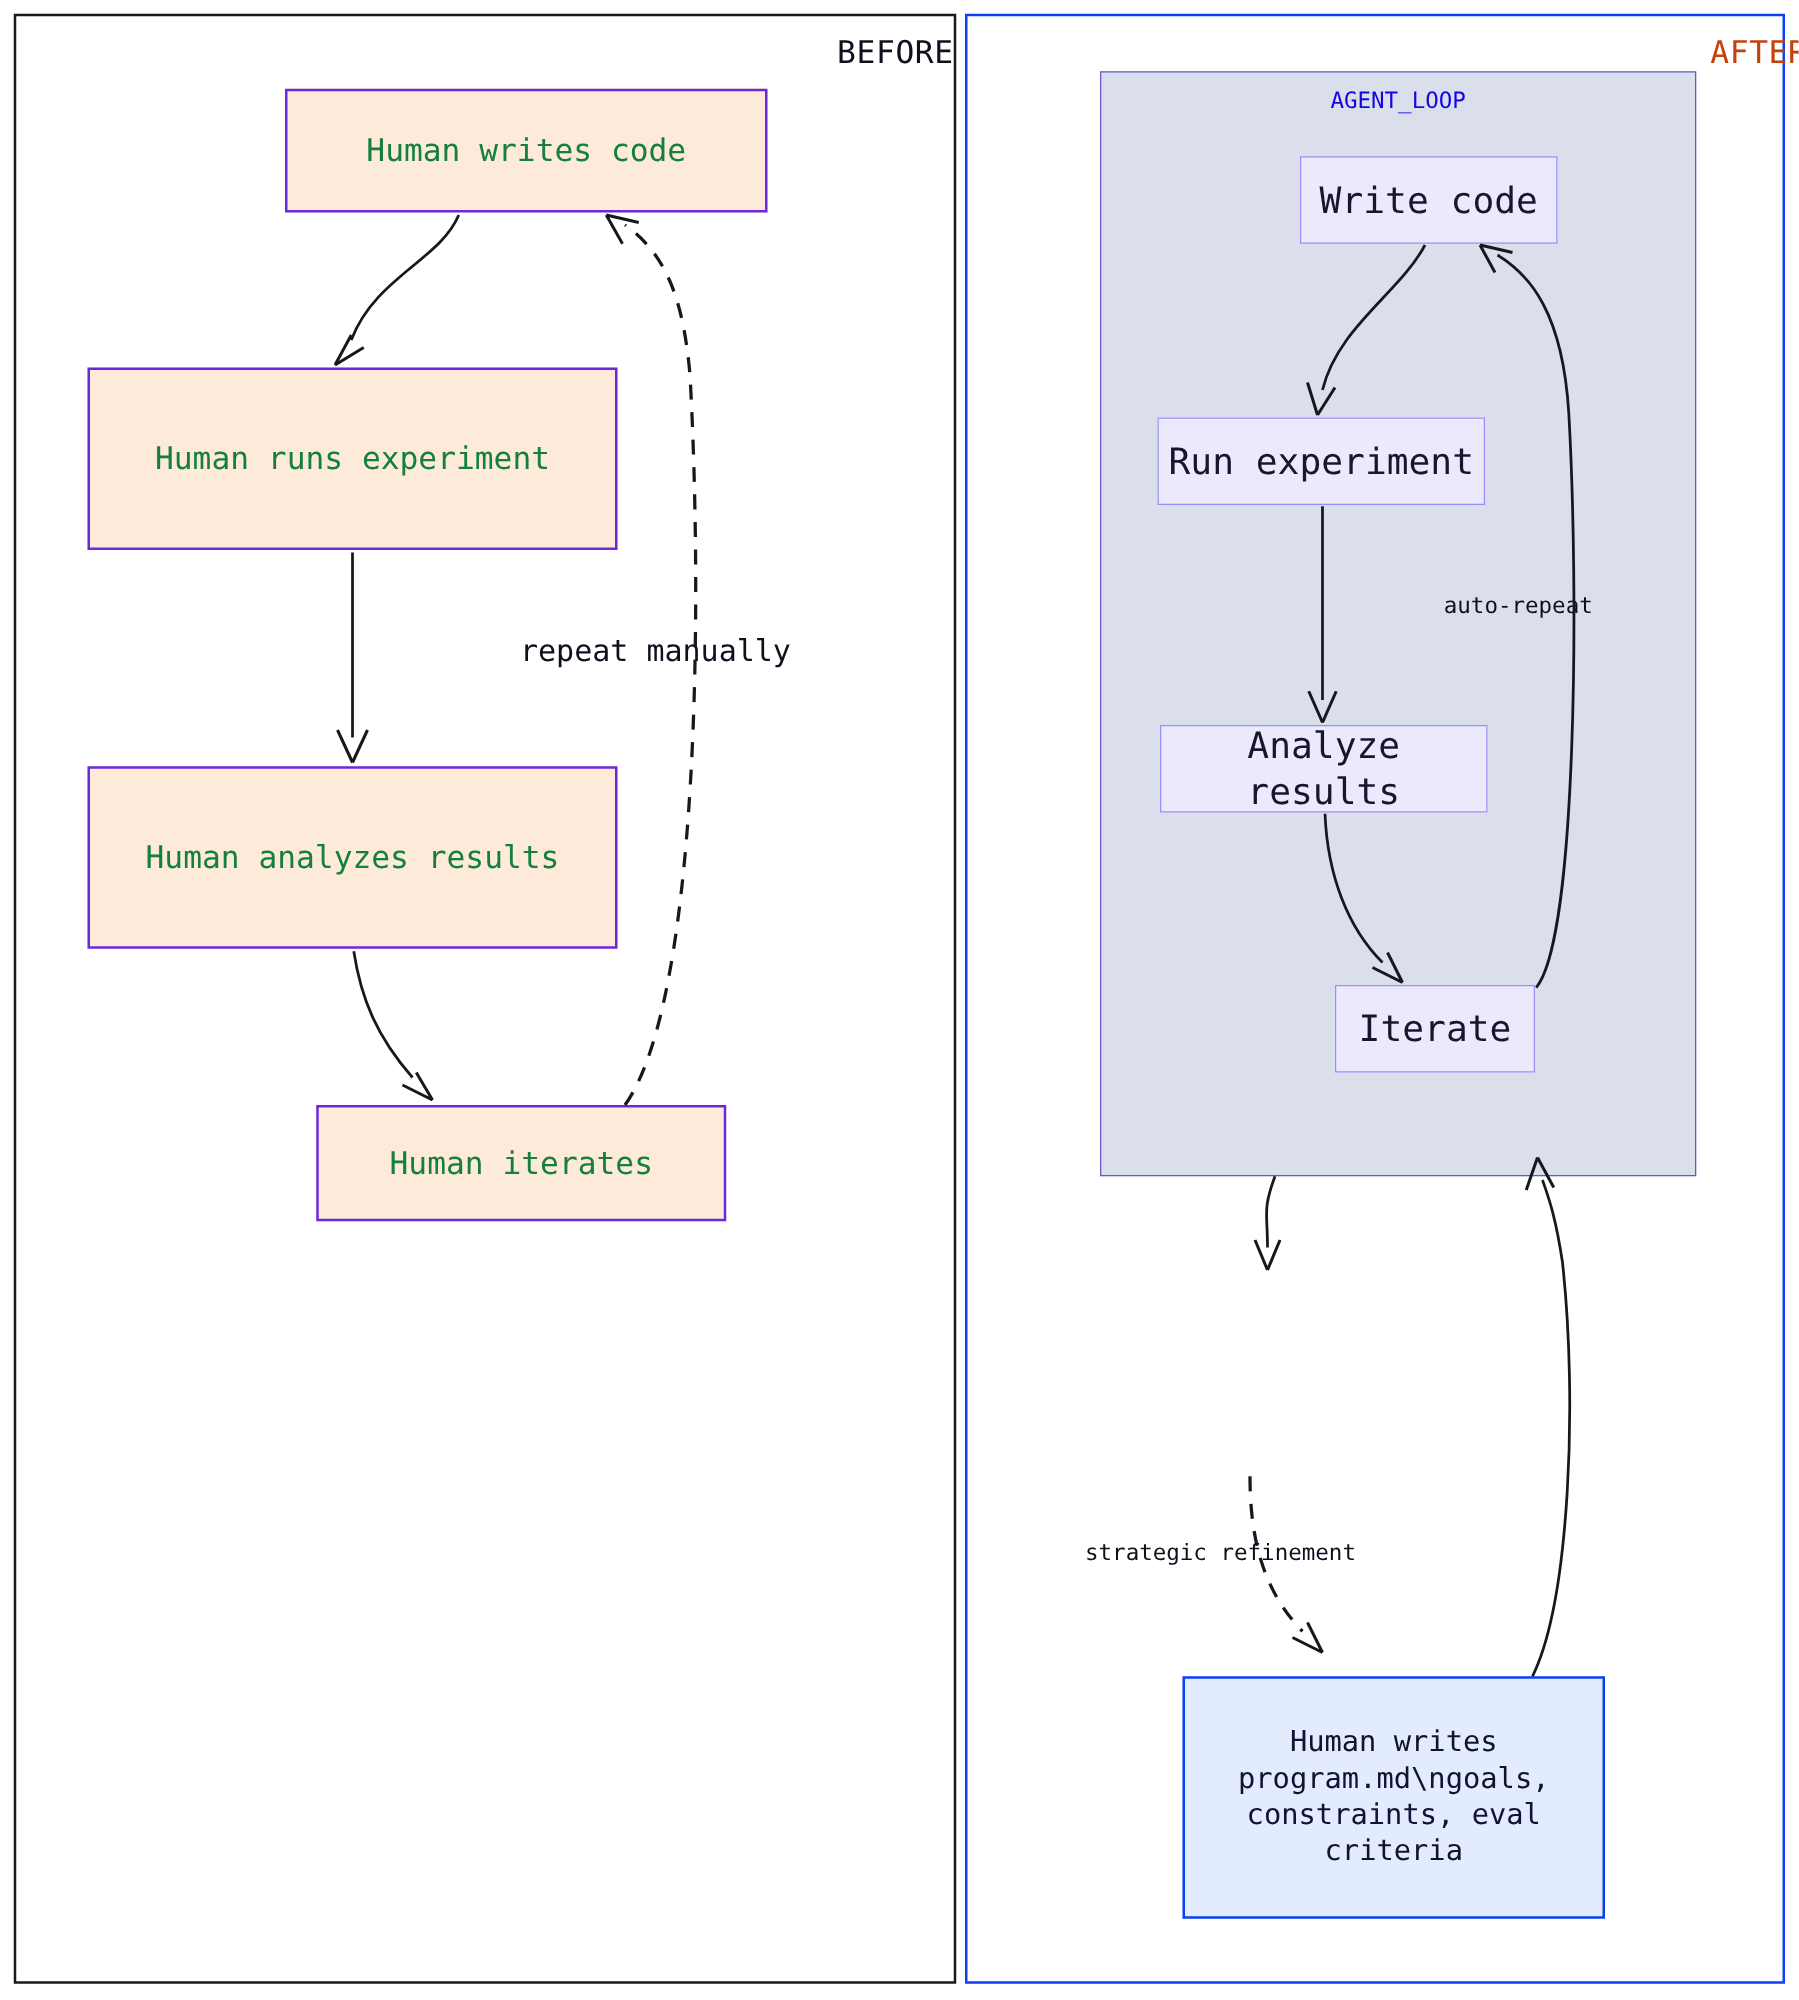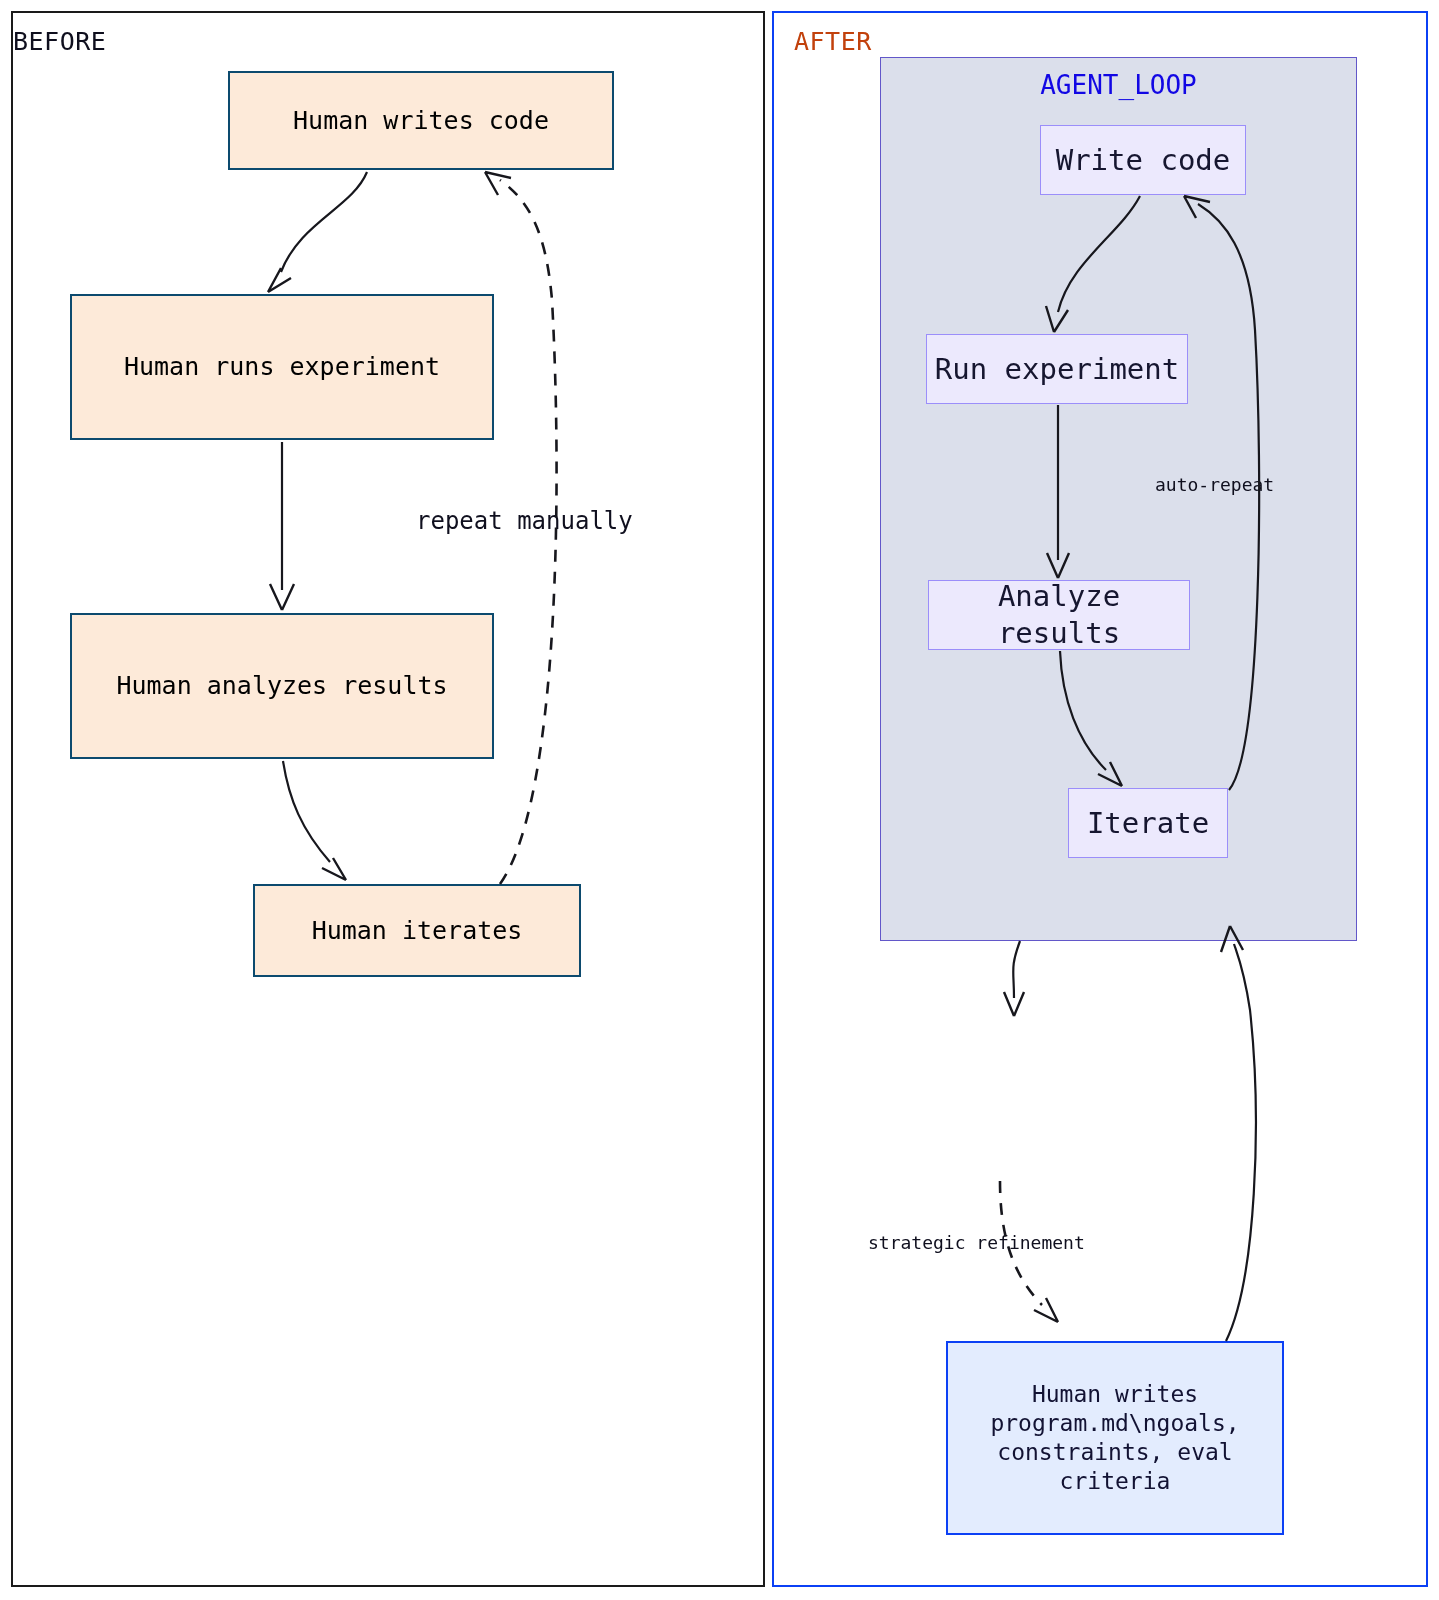--- a/index.html
+++ b/index.html
@@ -32,21 +32,21 @@
   .panel-after {
     left: 772px;
     top: 11px;
     width: 656px;
     height: 1576px;
     border: 2px solid #0b40f5;
   }
   .panel-title {
     position: absolute;
     width: 100%;
-    text-align: left;
+    text-align: right;
     top: 14px;
     left: 0;
     font-size: 25px;
     letter-spacing: 0.5px;
     white-space: nowrap;
   }
   .panel-before .panel-title { color: #0f0f1e; }
   .panel-after .panel-title { color: #c2410c; margin-left: 20px; }
 
   .node {
@@ -54,22 +54,22 @@
     box-sizing: border-box;
     display: flex;
     align-items: center;
     justify-content: center;
     text-align: center;
     line-height: 1.26;
     white-space: pre-line;
   }
   .node-orange {
     background: #fdead9;
-    border: 2px solid #0c4a6e;
-    color: #000000;
+    border: 2px solid #6d28d9;
+    color: #15803d;
     font-size: 25px;
   }
   .node-purple {
     background: #ece9fd;
     border: 1px solid #9b8efa;
     color: #161630;
     font-size: 29px;
   }
   .node-blue {
     background: #e3ecfe;
@@ -84,21 +84,21 @@
     background: #dbdfeb;
     border: 1px solid #6257c9;
   }
   .subgraph-title {
     position: absolute;
     top: 12px;
     left: 0;
     width: 100%;
     text-align: center;
     color: #1207e4;
-    font-size: 26px;
+    font-size: 18px;
     white-space: nowrap;
   }
 
   .edge-label {
     position: absolute;
     color: #0f0f1e;
     font-size: 24px;
     white-space: nowrap;
   }
   .edge-label-small {

